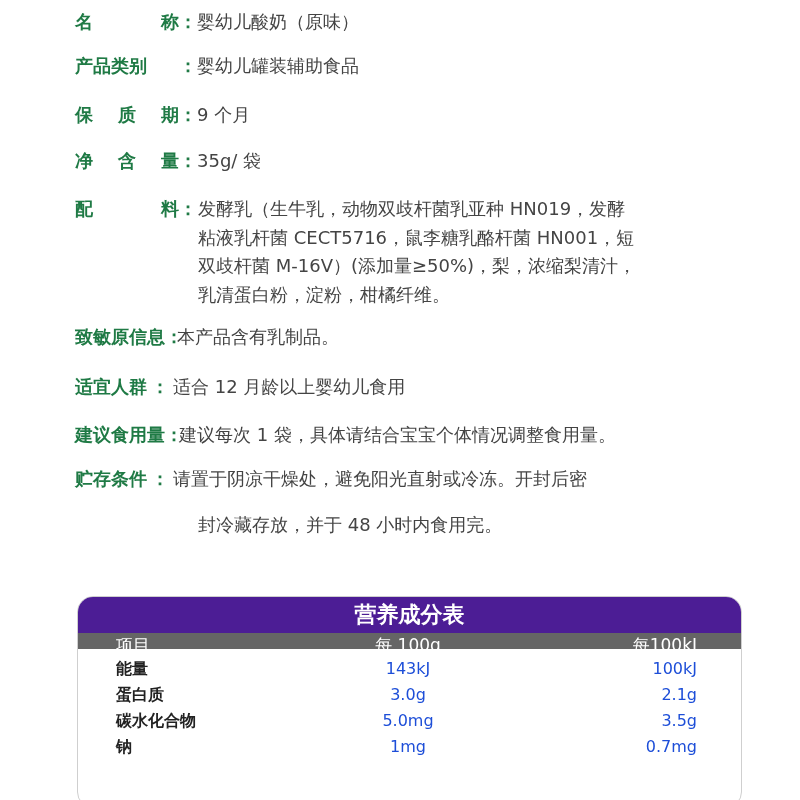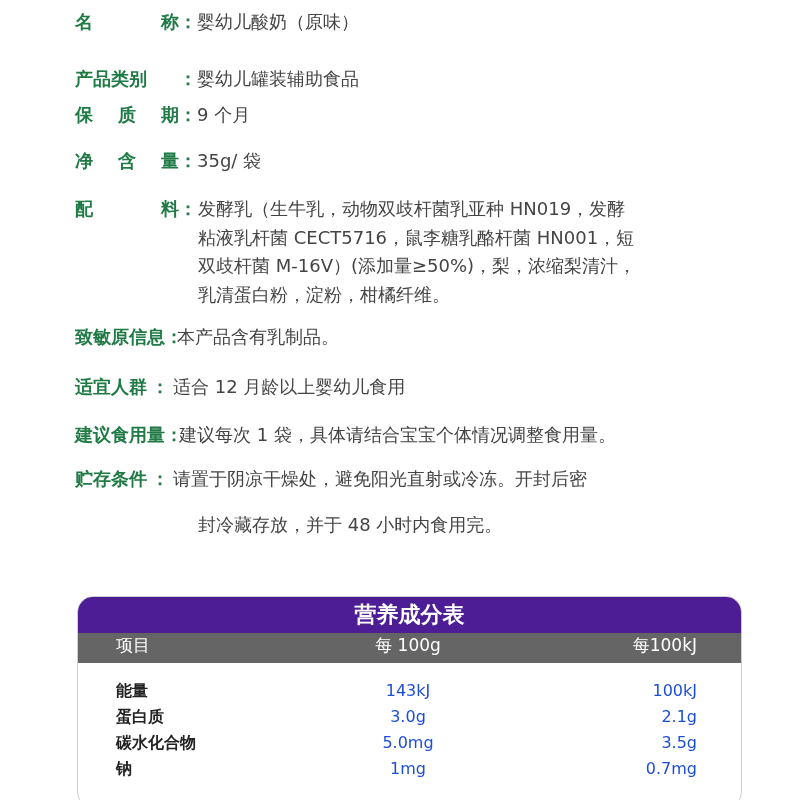--- a/index.html
+++ b/index.html
@@ -18,42 +18,42 @@
 
   .table {
     position: absolute; left: 77px; top: 596px; width: 663px; height: 210px;
     border: 1px solid #cfcfcf; border-radius: 16px; overflow: hidden; background: #fff;
   }
   .t-title {
     height: 36px; background: #4c1d95; color: #fff; font-weight: bold;
     font-size: 22px; line-height: 36px; text-align: center;
   }
   .t-head {
-    height: 30px; background: #656565; color: #fff; font-size: 17px; line-height: 24px;
+    height: 16px; background: #656565; color: #fff; font-size: 17px; line-height: 24px;
     position: relative;
   }
   .t-body { position: relative; }
   .c1 { position: absolute; left: 38px; }
   .c2 { position: absolute; left: 250px; width: 160px; text-align: center; }
   .c3 { position: absolute; right: 44px; text-align: center; }
   .t-row { position: relative; height: 26px; font-size: 16px; line-height: 26px; color: #222; }
   .t-row .c1 { font-weight: bold; }
   .t-row .c2, .t-row .c3 { color: #1d4ed8; }
 </style>
 </head>
 <body>
 
 <div class="row" style="top:8px">
   <span class="lbl spread">
       <span>名</span>
       <span>称</span>
     </span><span class="colon">：</span><span class="val">婴幼儿酸奶（原味）</span>
 </div>
 
-<div class="row" style="top:65px">
+<div class="row" style="top:52px">
   <span class="lbl w4">产品类别</span><span class="colon">：</span><span class="val">婴幼儿罐装辅助食品</span>
 </div>
 
 <div class="row" style="top:101px">
   <span class="lbl spread">
       <span>保</span>
       <span>质</span>
       <span>期</span>
     </span><span class="colon">：</span><span class="val">9 个月</span>
 </div>
@@ -98,21 +98,21 @@
   <span>封冷藏存放，并于 48 小时内食用完。</span>
 </div>
 
 <div class="table">
   <div class="t-title">营养成分表</div>
   <div class="t-head">
     <span class="c1">项目</span>
     <span class="c2">每 100g</span>
     <span class="c3">每100kJ</span>
   </div>
-  <div class="t-body" style="padding-top:15px">
+  <div class="t-body" style="padding-top:7px">
     <div class="t-row">
       <span class="c1">能量</span>
       <span class="c2">143kJ</span>
       <span class="c3">100kJ</span>
     </div>
     <div class="t-row">
       <span class="c1">蛋白质</span>
       <span class="c2">3.0g</span>
       <span class="c3">2.1g</span>
     </div>

